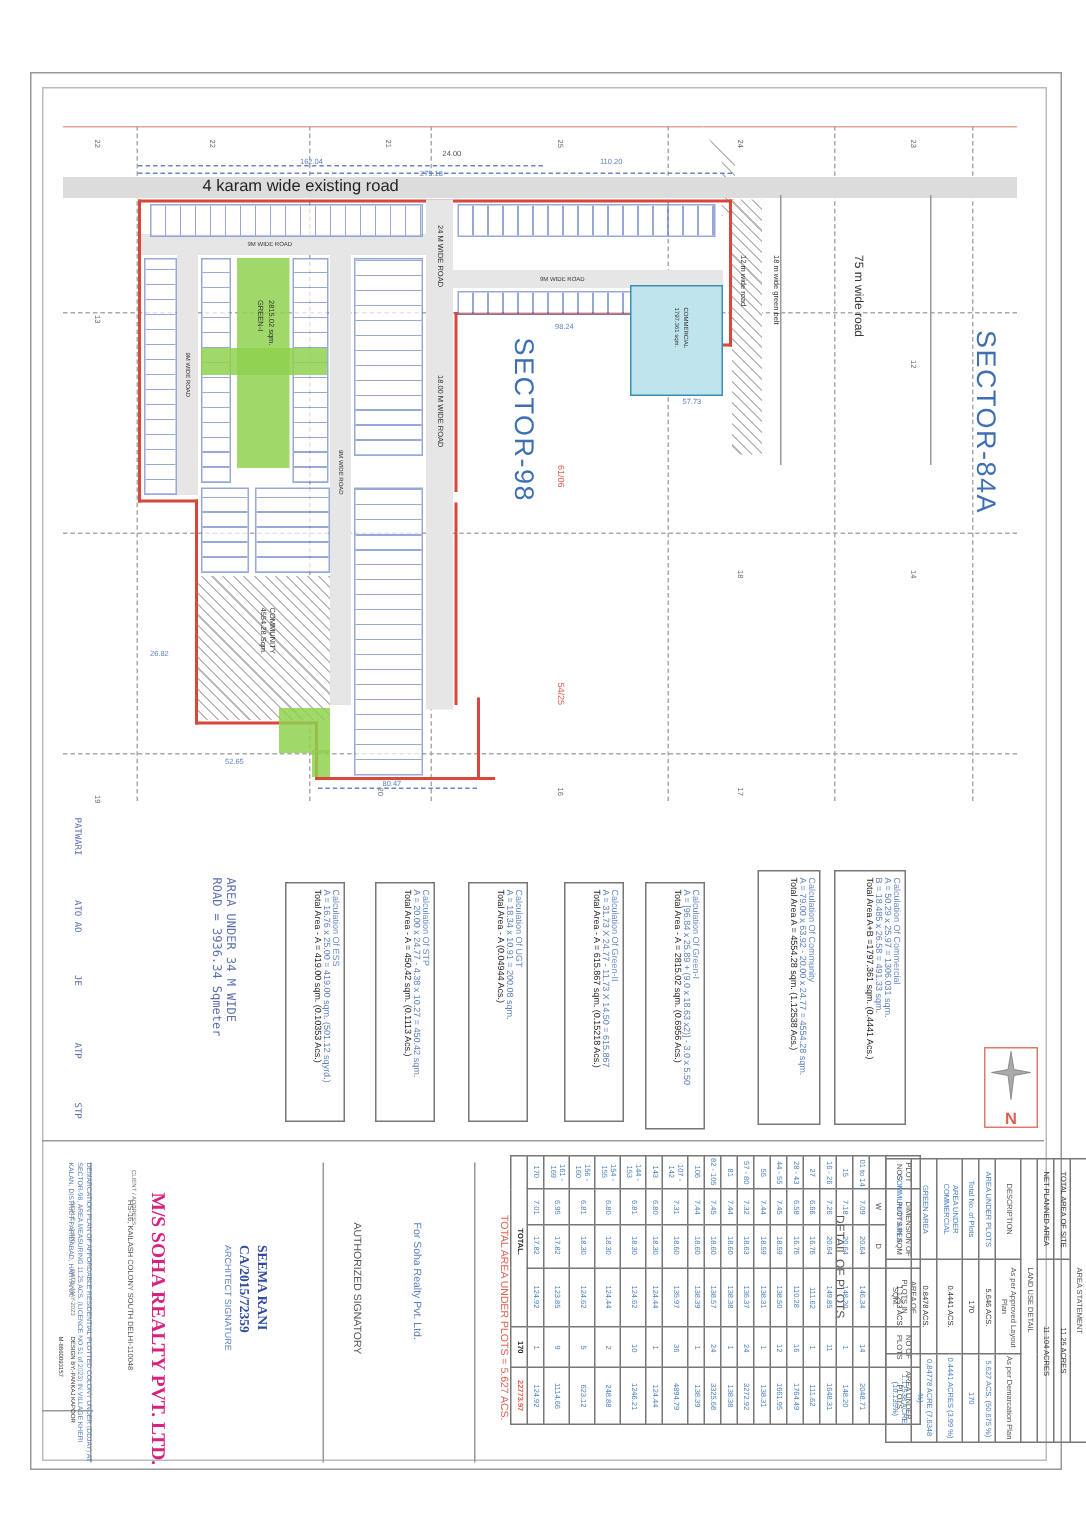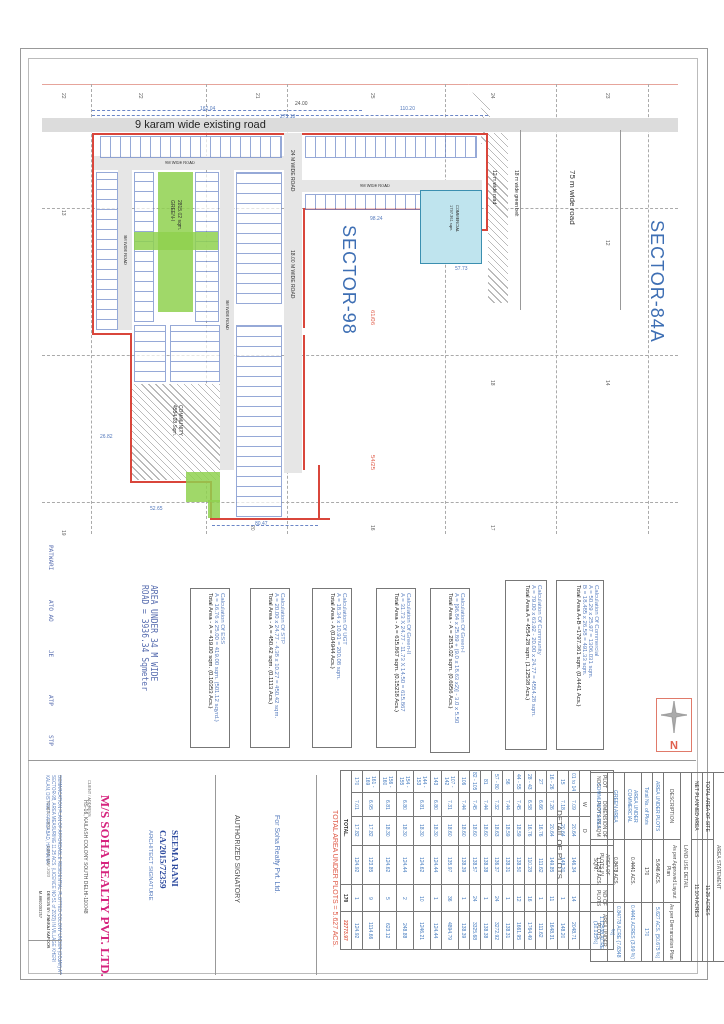--- a/index.html
+++ b/index.html
@@ -72,21 +72,21 @@
   <div class="abs hatch" style="left:468px;top:84px;width:22px;height:60px;clip-path:polygon(0 0,100% 40%,100% 100%,60% 100%,60% 40%);"></div>
 
   <div class="abs" style="left:92px;top:110px;width:270px;border-top:1px dashed #6b86c7;"></div>
   <span class="abs small" style="left:200px;top:105px;color:#5b7fbf;">162.04</span>
   <div class="abs" style="left:92px;top:115px;width:396px;border-top:1px dashed #6b86c7;"></div>
   <span class="abs small" style="left:280px;top:113px;color:#5b7fbf;">275.18</span>
   <span class="abs small" style="left:400px;top:105px;color:#5b7fbf;">110.20</span>
   <span class="abs small" style="left:295px;top:100px;">24.00</span>
 
   <div class="abs road-top"></div>
-  <span class="abs road-top-label">9 karam wide existing road</span>
+  <span class="abs road-top-label">4 karam wide existing road</span>
 
   <div class="abs" style="left:92px;top:133px;width:396px;height:200px;border-left:2px solid #d9463b;border-top:2px solid #d9463b;"></div>
   <div class="abs" style="left:486px;top:133px;width:2px;height:98px;background:#d9463b;"></div>
   <div class="abs" style="left:441px;top:229px;width:47px;height:2px;background:#d9463b;"></div>
   <div class="abs" style="left:441px;top:210px;width:2px;height:21px;background:#d9463b;"></div>
   <div class="abs" style="left:303px;top:208px;width:140px;height:2px;background:#d9463b;"></div>
   <div class="abs" style="left:303px;top:208px;width:2px;height:120px;background:#d9463b;"></div>
   <div class="abs" style="left:303px;top:335px;width:2px;height:135px;background:#d9463b;"></div>
   <div class="abs" style="left:210px;top:518px;width:120px;height:2px;background:#d9463b;"></div>
   <div class="abs" style="left:92px;top:333px;width:40px;height:2px;background:#d9463b;"></div>

